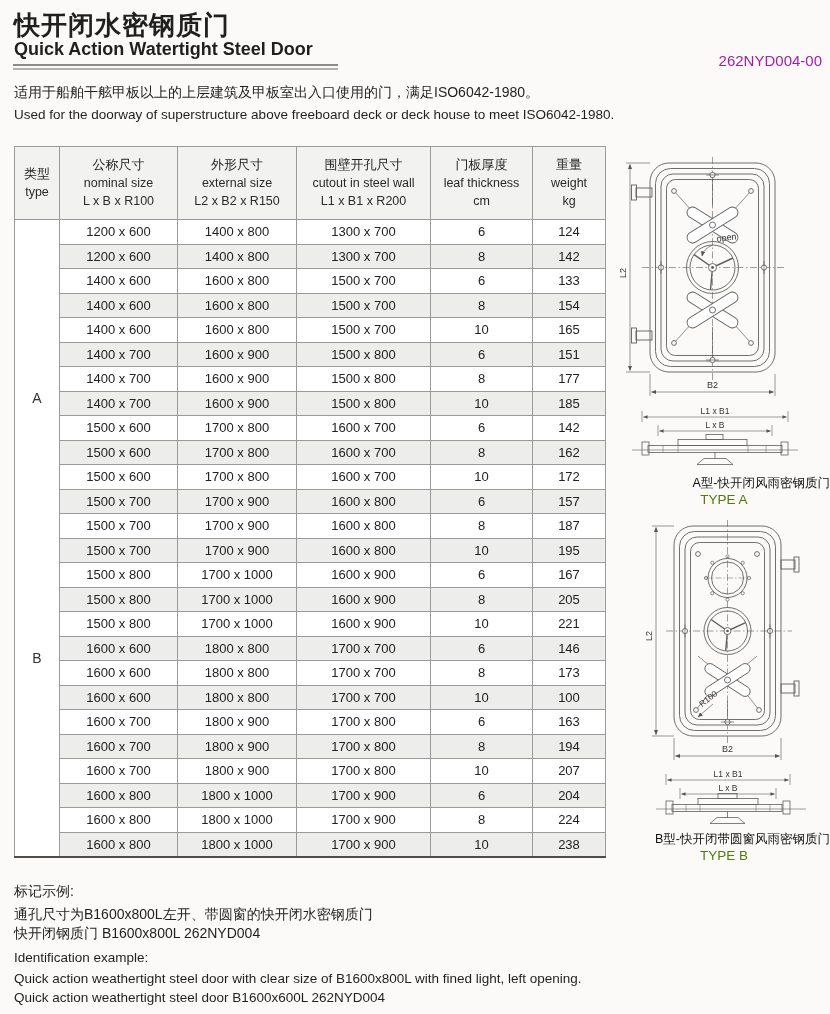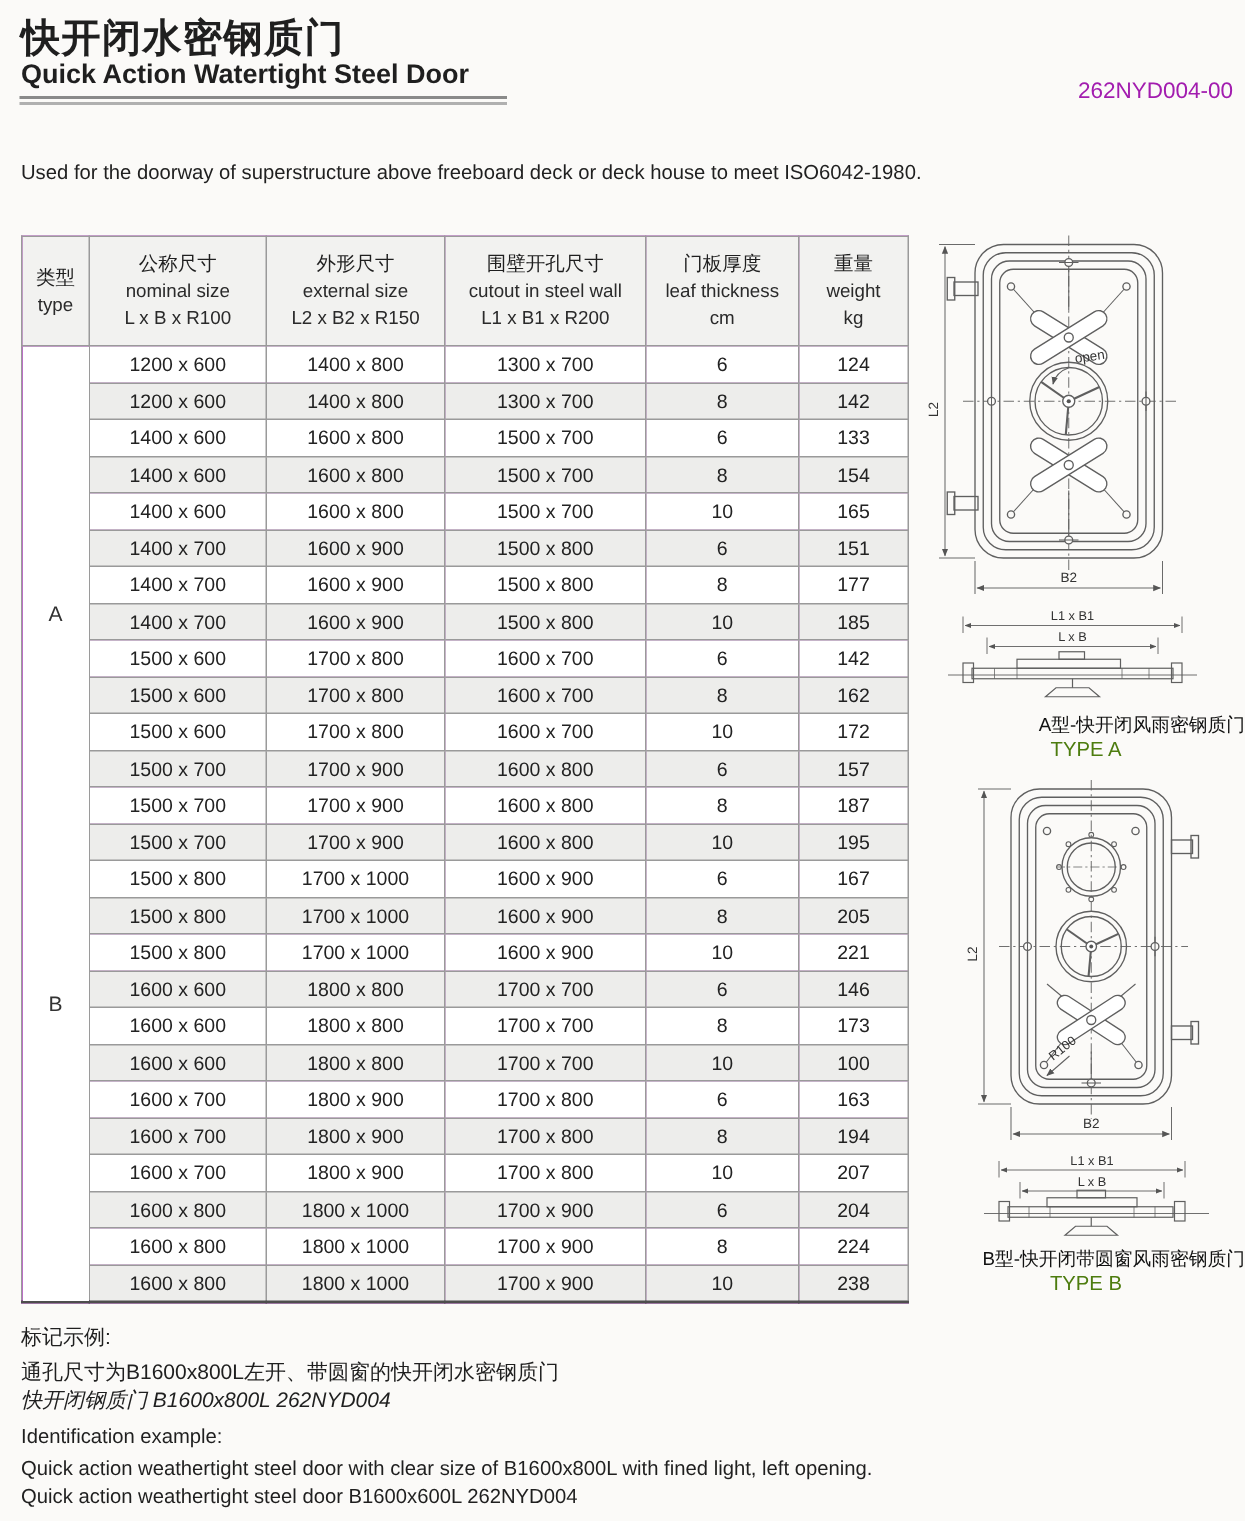--- a/index.html
+++ b/index.html
@@ -8,22 +8,22 @@
 
   
   .title-zh{position:absolute;left:14px;top:8px;font-size:26px;font-weight:bold;letter-spacing:1px;}
   .title-en{position:absolute;left:14px;top:39px;font-size:18px;font-weight:bold;}
   .title-rule{position:absolute;left:13px;top:64px;width:325px;height:2px;border-top:2px solid #8a8a8a;border-bottom:2px solid #b0b0b0;}
   .doc-number{position:absolute;right:8px;top:52px;font-size:15px;color:#a21caf;}
   .desc-zh{position:absolute;left:14px;top:84px;font-size:14px;}
   .desc-en{position:absolute;left:14px;top:107px;font-size:13.5px;}
 
   
-  table.spec{position:absolute;left:14px;top:157px;width:591px;border-collapse:collapse;table-layout:fixed;
-    border:1.6px solid #4d4d4d;border-bottom-width:2.5px;background:#d946ef;}
+  table.spec{position:absolute;left:14px;top:146px;width:591px;border-collapse:collapse;table-layout:fixed;
+    border:1.6px solid #4d4d4d;border-bottom-width:2.5px;background:#fde047;}
   table.spec th,table.spec td{border:1px solid #9a9a9a;padding:0;text-align:center;}
   table.spec thead tr{height:73px;}
   table.spec th{background:#f2f2f0;font-weight:normal;vertical-align:middle;}
   .h-zh{font-size:13px;line-height:1.55;}
   .h-en{font-size:12.5px;line-height:1.4;color:#2a2a2a;}
   .h-sub{font-size:12.5px;line-height:1.5;color:#2a2a2a;}
   .h-sub:empty{display:none;}
   table.spec tbody tr{height:24.5px;}
   td.data-cell{font-size:13px;color:#222;background:#fff;}
   table.spec tbody tr:nth-child(even) td.data-cell{background:#ededeb;}
@@ -39,32 +39,33 @@
   .diag-cap-en{text-align:center;font-size:13.5px;line-height:17px;color:#4d7c0f;margin-bottom:3px;}
   .dimtext{fill:#333;stroke:none;}
 
   
   .footer{position:absolute;left:14px;top:882px;width:792px;}
   .footer p{margin:0;line-height:18px;}
   .f-zh{font-size:14px;}
   .f-en{font-size:13.5px;}
   .mb5{margin-bottom:5px!important;}
   .mb1{margin-bottom:1px!important;}
-  .mb7{margin-bottom:7px!important;font-style:italic;}
+  .mb7{margin-bottom:7px!important;}
   .mb3{margin-bottom:3px!important;}
 </style>
 </head>
 <body>
 
 <div class="page">
 
   <div class="title-zh">快开闭水密钢质门</div>
   <div class="title-en">Quick Action Watertight Steel Door</div>
   <div class="title-rule"></div>
   <div class="doc-number">262NYD004-00</div>
+  <div class="desc-zh">适用于船舶干舷甲板以上的上层建筑及甲板室出入口使用的门，满足ISO6042-1980。</div>
   <div class="desc-en">Used for the doorway of superstructure above freeboard deck or deck house to meet ISO6042-1980.</div>
 
   <table class="spec">
     <colgroup>
       <col style="width:45px">
         <col style="width:118px">
         <col style="width:119px">
       <col style="width:134px">
         <col style="width:102px">
         <col style="width:73px">

